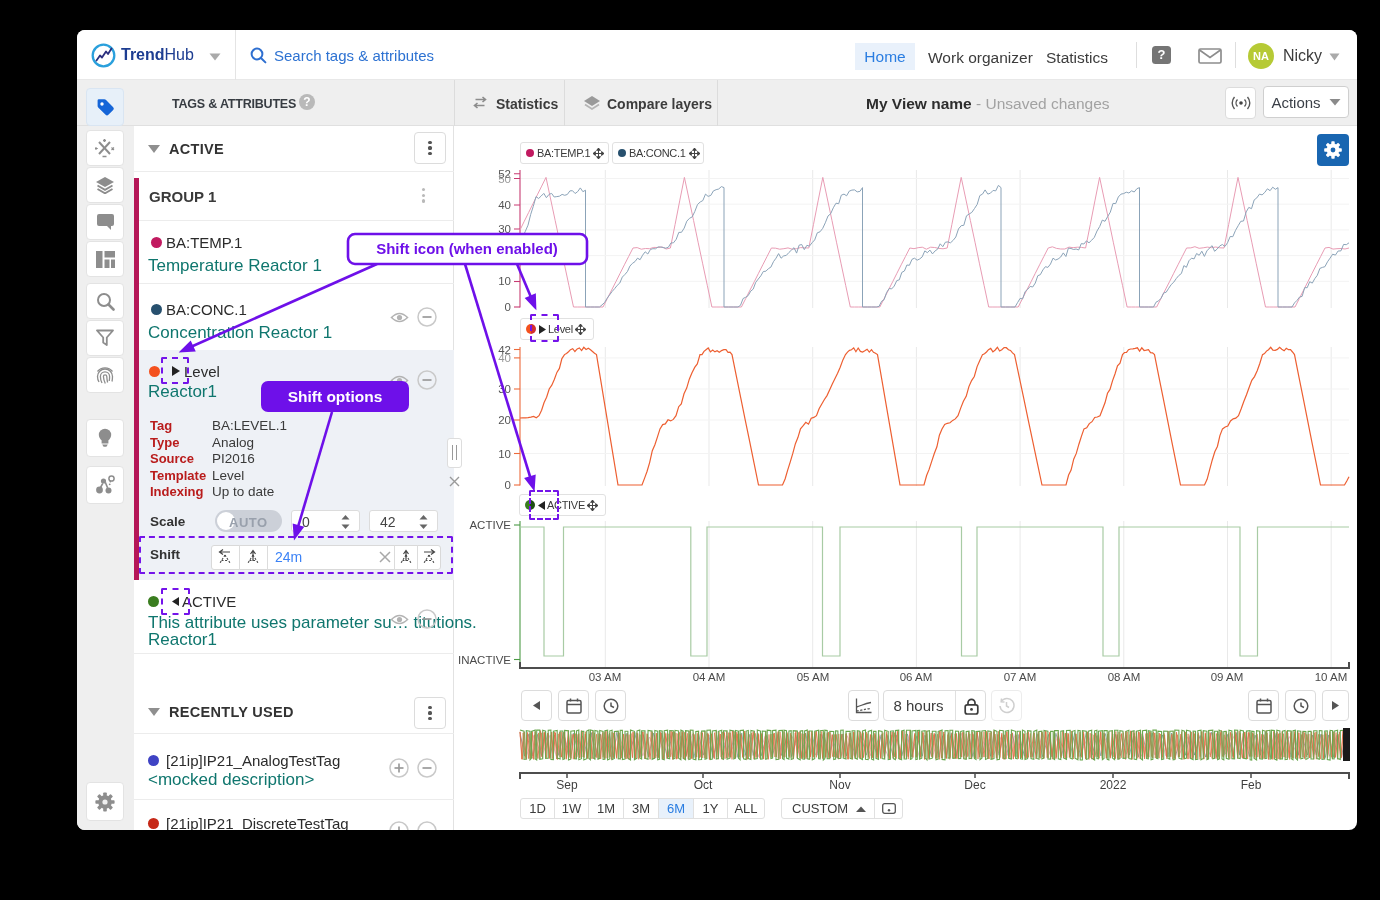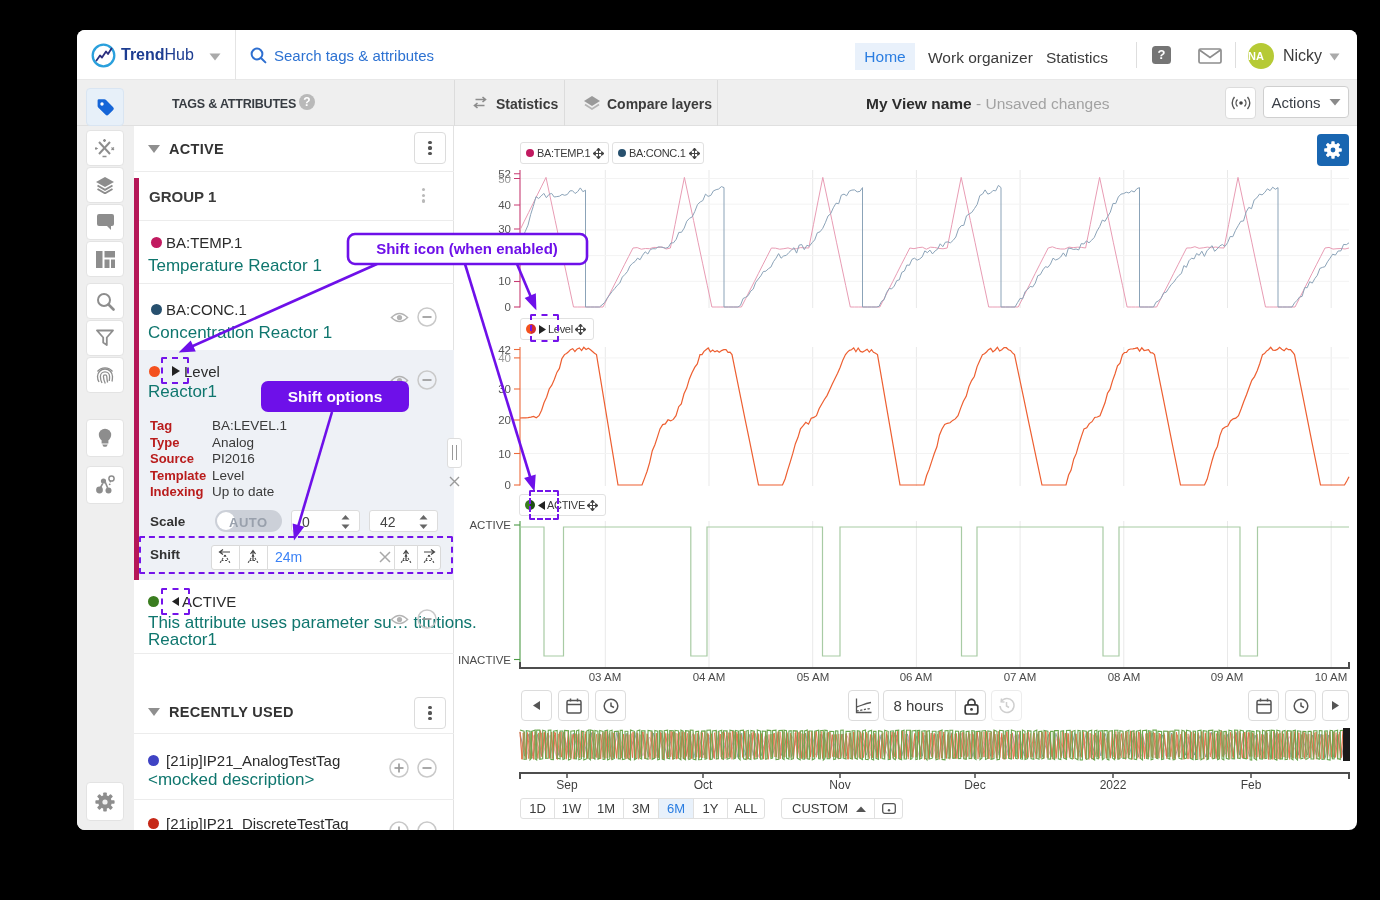--- a/index.html
+++ b/index.html
@@ -43,21 +43,21 @@
   <div class="abs" style="left:778px;top:13px;width:60px;height:27px;background:#e9f1fb;border-radius:0;text-align:center;line-height:27px;font-size:15.5px;color:#2a7de1;">Home</div>
   <div class="abs" style="left:851px;top:19px;font-size:15.5px;color:#3c3c3c;">Work organizer</div>
   <div class="abs" style="left:969px;top:19px;font-size:15.5px;color:#3c3c3c;">Statistics</div>
   <div class="abs" style="left:1059px;top:12px;width:1px;height:26px;background:#dedede;"></div>
   <div class="abs" style="left:1075px;top:16px;width:19px;height:18px;background:#757575;border-radius:3.5px;color:#fff;font-size:13px;font-weight:bold;text-align:center;line-height:18px;">?</div>
   <svg class="abs" style="left:1121px;top:18px;" width="24" height="16" viewBox="0 0 24 16">
     <rect x="1" y="1" width="22" height="14" rx="1.5" fill="none" stroke="#8d8d8d" stroke-width="1.7"></rect>
     <polyline points="1.5,2 12,9.5 22.5,2" fill="none" stroke="#8d8d8d" stroke-width="1.7"></polyline>
   </svg>
   <div class="abs" style="left:1158px;top:12px;width:1px;height:26px;background:#dedede;"></div>
-  <div class="abs" style="left:1171px;top:13px;width:26px;height:26px;border-radius:50%;background:#b6ca35;color:#fff;font-size:11px;font-weight:bold;line-height:26px;">NA</div>
+  <div class="abs" style="left:1171px;top:13px;width:26px;height:26px;border-radius:50%;background:#b6ca35;color:#fff;font-size:11px;font-weight:bold;text-align:center;line-height:26px;">NA</div>
   <div class="abs" style="left:1206px;top:17px;font-size:16px;color:#3c3c3c;">Nicky</div>
   <svg class="abs" style="left:1252px;top:23px;" width="11" height="8">
         <path d="M0.5,0.5 H10.5 L5.5,7.5 Z" fill="#aaa"></path>
       </svg>
 </div>
 
 <div class="abs" style="left:0;top:50px;width:1280px;height:46px;background:#efefef;border-bottom:1px solid #e0e0e0;">
   <div class="abs" style="left:95px;top:16.5px;font-size:12.5px;font-weight:bold;color:#373c42;letter-spacing:-0.2px;">TAGS &amp; ATTRIBUTES</div>
   <div class="abs" style="left:222px;top:13.5px;width:16px;height:16px;border-radius:50%;background:#b9b9b9;color:#fff;font-size:12px;font-weight:bold;text-align:center;line-height:16px;">?</div>
   <div class="abs" style="left:377px;top:0;width:1px;height:46px;background:#dcdcdc;"></div>

